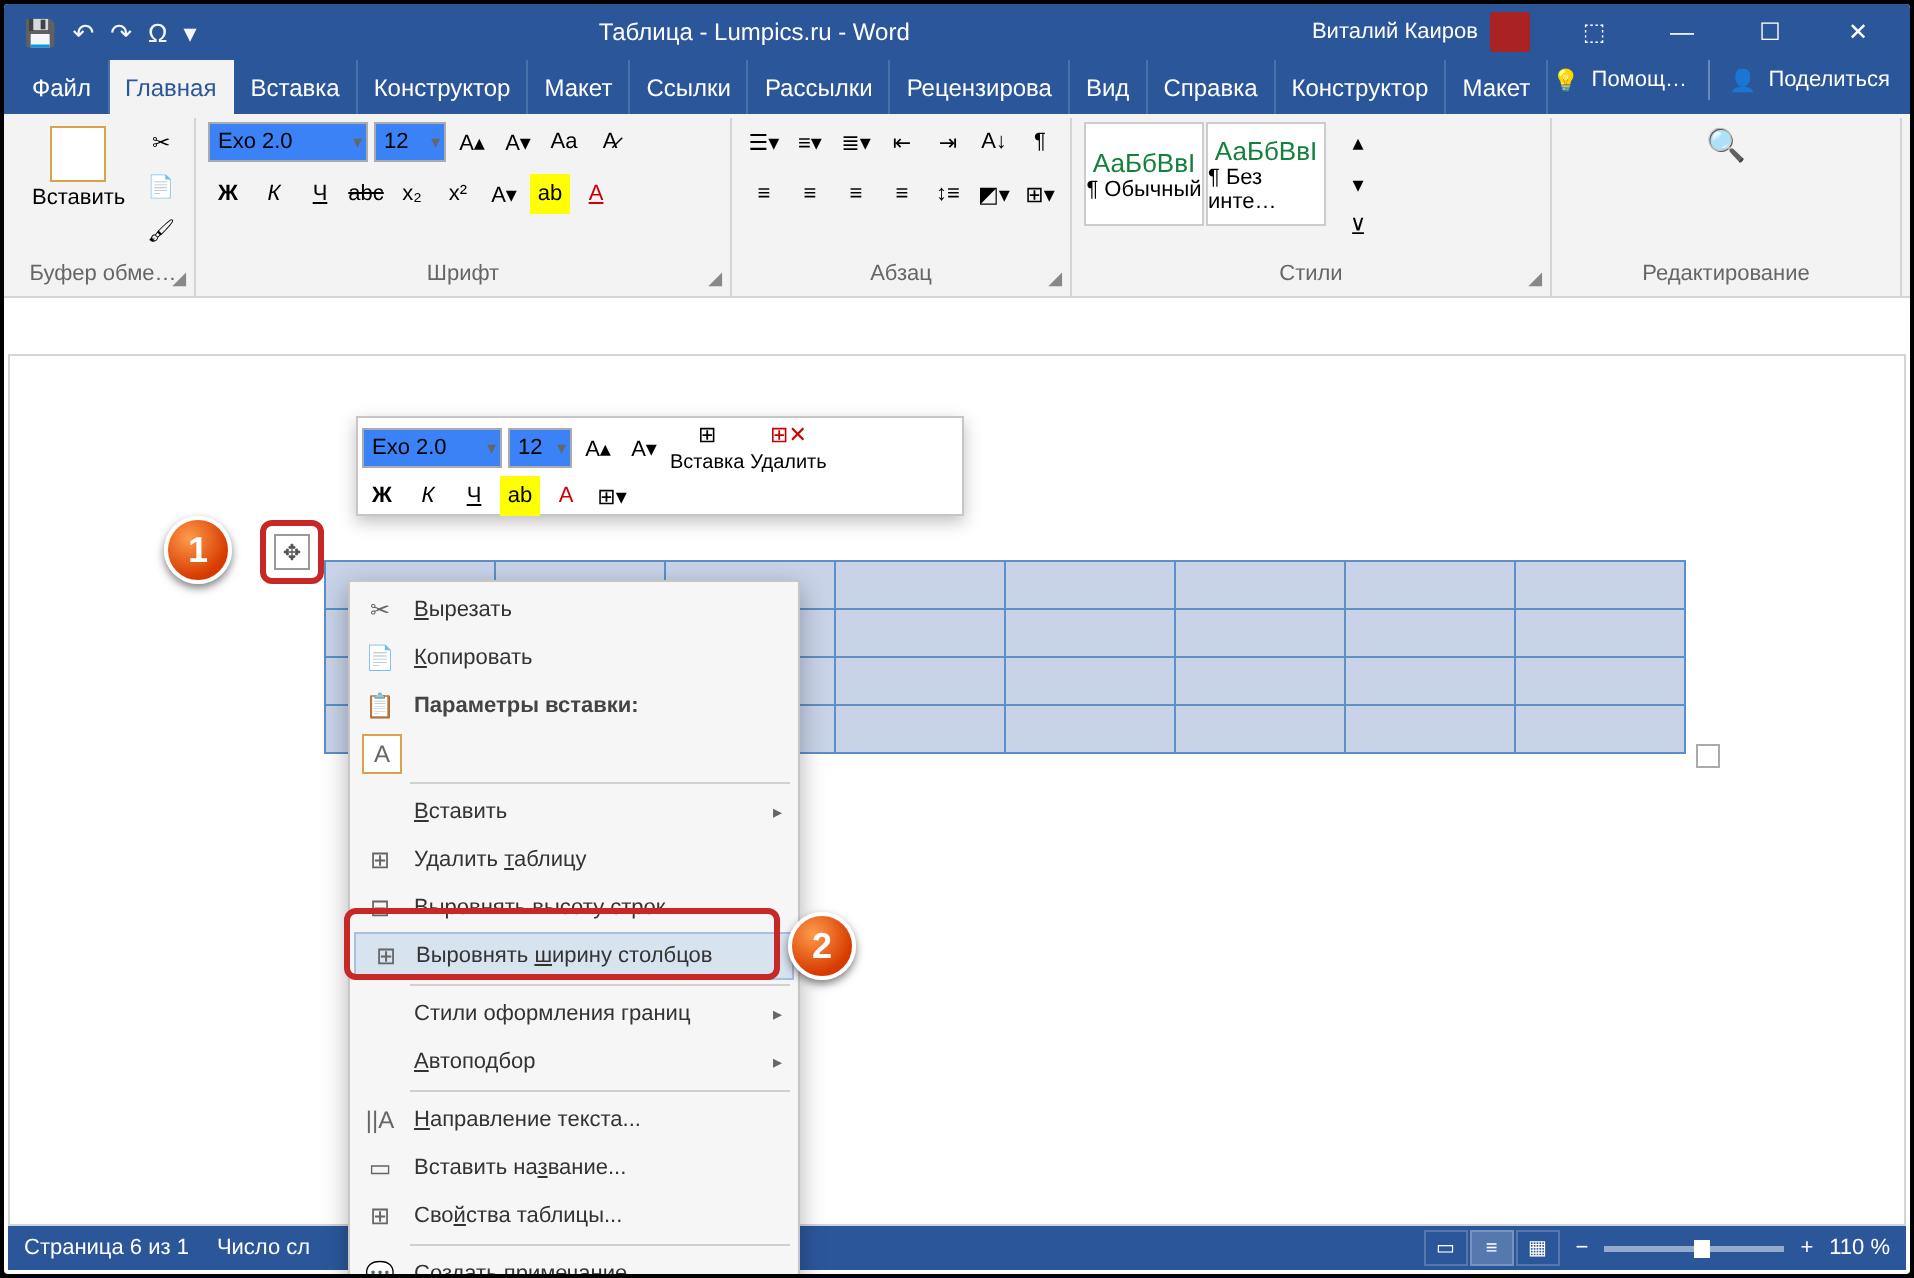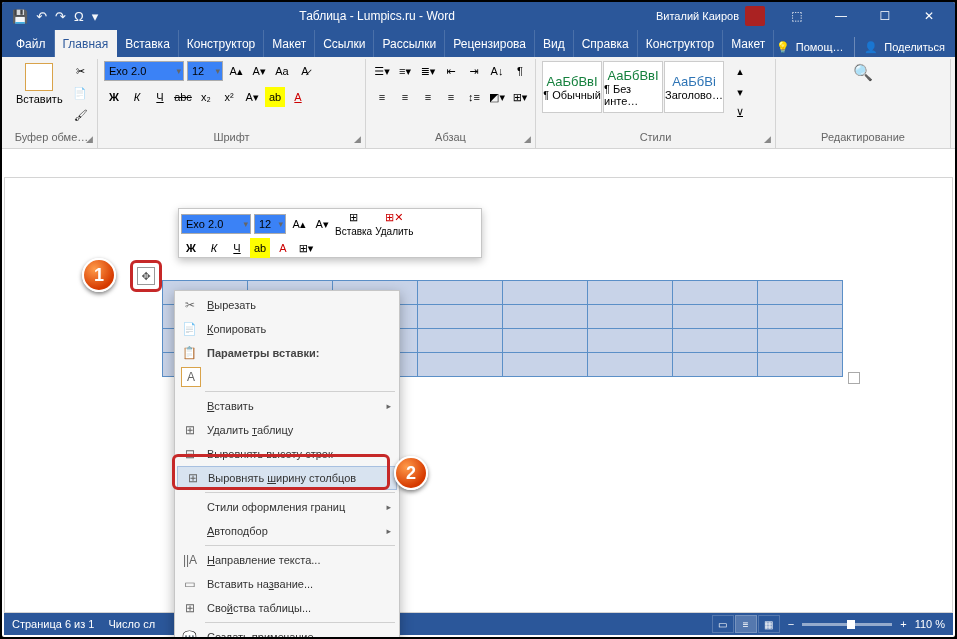--- a/index.html
+++ b/index.html
@@ -6,21 +6,21 @@
 body{background:#000;width:957px;height:639px;position:relative;overflow:hidden}
 .app{position:absolute;left:2px;top:2px;width:953px;height:635px;background:#fff;border-radius:2px;overflow:hidden}
 .titlebar{height:28px;background:#2b579a;color:#fff;display:flex;align-items:center;padding:0 4px}
 .titlebar .qat{display:flex;gap:8px;align-items:center;margin-left:6px}
 .titlebar .qat span{color:#fff;font-size:13px;opacity:.95}
 .title-text{flex:1;text-align:center;font-size:12px}
 .user{display:flex;align-items:center;gap:6px}
 .user .av{width:20px;height:20px;background:#a22;border-radius:2px}
 .winbtns{display:flex;margin-left:10px}
 .winbtns div{width:44px;height:28px;display:flex;align-items:center;justify-content:center;color:#fff;font-size:12px}
-.tabs{height:27px;background:#2b579a;display:flex;align-items:flex-end;padding-left:6px}
+.tabs{height:27px;background:#2b579a;display:flex;align-items:flex-start;padding-left:6px}
 .tab{height:27px;padding:0 8px;color:#fff;display:flex;align-items:center;font-size:12px;border-right:1px solid rgba(255,255,255,.15)}
 .tab.active{background:#f3f3f3;color:#2b579a}
 .tab.file{color:#fff}
 .share-area{margin-left:auto;display:flex;align-items:center;gap:6px;padding-right:10px;color:#fff}
 .share-area .sep{width:1px;height:20px;background:rgba(255,255,255,.3);margin:0 4px}
 .ribbon{height:92px;background:#f3f3f3;border-bottom:1px solid #d4d4d4;display:flex;padding:2px 4px 0 4px}
 .group{border-right:1px solid #d4d4d4;padding:2px 6px;display:flex;flex-direction:column;justify-content:space-between}
 .group-label{text-align:center;font-size:11px;color:#666;height:18px;display:flex;align-items:center;justify-content:center;position:relative}
 .dlaunch{position:absolute;right:-2px;bottom:2px;font-size:9px;color:#888}
 .group-body{display:flex;gap:4px;align-items:flex-start;flex:1}
@@ -188,24 +188,20 @@
       <div class="group-body">
         <div class="stylesbox">
           <div class="stylecard">
               <div class="prev">АаБбВвІ</div>
               <div>¶ Обычный</div>
             </div>
           <div class="stylecard">
               <div class="prev">АаБбВвІ</div>
               <div>¶ Без инте…</div>
             </div>
-          <div class="stylecard">
-              <div class="prev" style="color:#2e74b5">АаБбВі</div>
-              <div>Заголово…</div>
-            </div>
         </div>
         <div style="display:flex;flex-direction:column;gap:1px;margin-left:2px">
           <div class="smallbtn">▴</div>
           <div class="smallbtn">▾</div>
           <div class="smallbtn">⊻</div>
         </div>
       </div>
       <div class="group-label">
           <span>Стили</span>
           <span class="dlaunch">◢</span>

